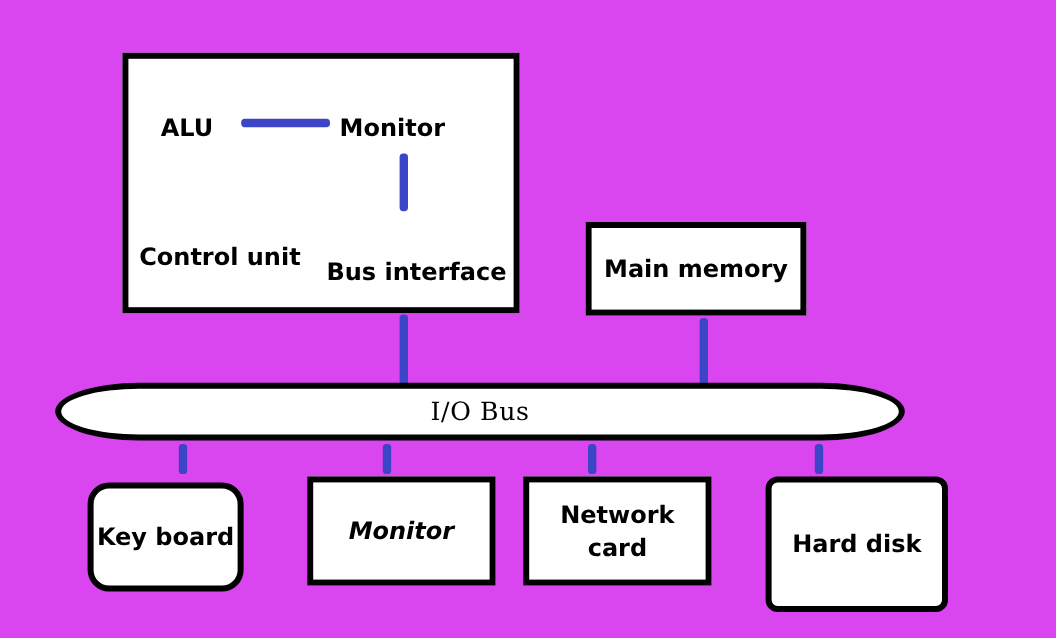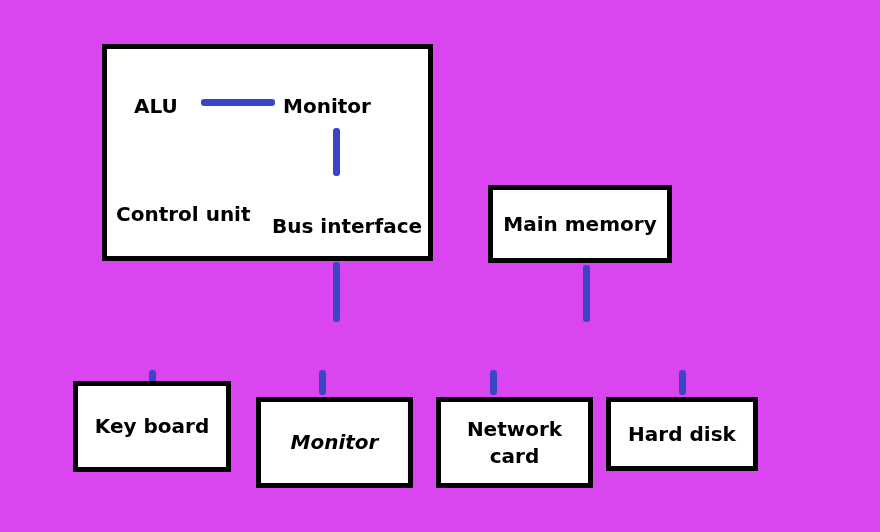--- a/index.html
+++ b/index.html
@@ -102,24 +102,24 @@
   }
   #io-bus-label {
     font-family: "DejaVu Serif", serif;
     font-weight: normal;
     font-size: 21px;
     color: #000000;
     letter-spacing: 0.5px;
   }
 
   
-  #keyboard-box { left: 73px;  top: 381px; width: 158px; height: 91px; }
+  #keyboard-box { left: 73px;  top: 402px; width: 130px; height: 91px; border-radius: 18px; }
   #monitor-box  { left: 256px; top: 397px; width: 157px; height: 91px; font-style: italic; }
   #network-box  { left: 436px; top: 397px; width: 157px; height: 91px; }
-  #harddisk-box { left: 606px; top: 397px; width: 152px; height: 74px; }
+  #harddisk-box { left: 638px; top: 397px; width: 152px; height: 113px; border-radius: 10px; }
   #keyboard-box .box-label,
   #monitor-box  .box-label,
   #network-box  .box-label,
   #harddisk-box .box-label { font-size: 20px; }
 </style>
 </head>
 <body>
 
 <div id="canvas">
 
@@ -132,20 +132,23 @@
 
   <div class="conn conn-h" id="conn-alu-register"></div>
   <div class="conn conn-v" id="conn-register-businterface"></div>
   <div class="conn conn-v" id="conn-cpu-bus"></div>
 
   <div class="box" id="main-memory-box">
     <span class="box-label">Main memory</span>
   </div>
   <div class="conn conn-v" id="conn-mainmem-bus"></div>
 
+  <div id="io-bus">
+    <span id="io-bus-label">I/O Bus</span>
+  </div>
 
   <div class="conn conn-v" id="conn-bus-keyboard"></div>
   <div class="conn conn-v" id="conn-bus-monitor"></div>
   <div class="conn conn-v" id="conn-bus-network"></div>
   <div class="conn conn-v" id="conn-bus-harddisk"></div>
 
   <div class="box" id="keyboard-box">
     <span class="box-label">Key board</span>
   </div>
 

